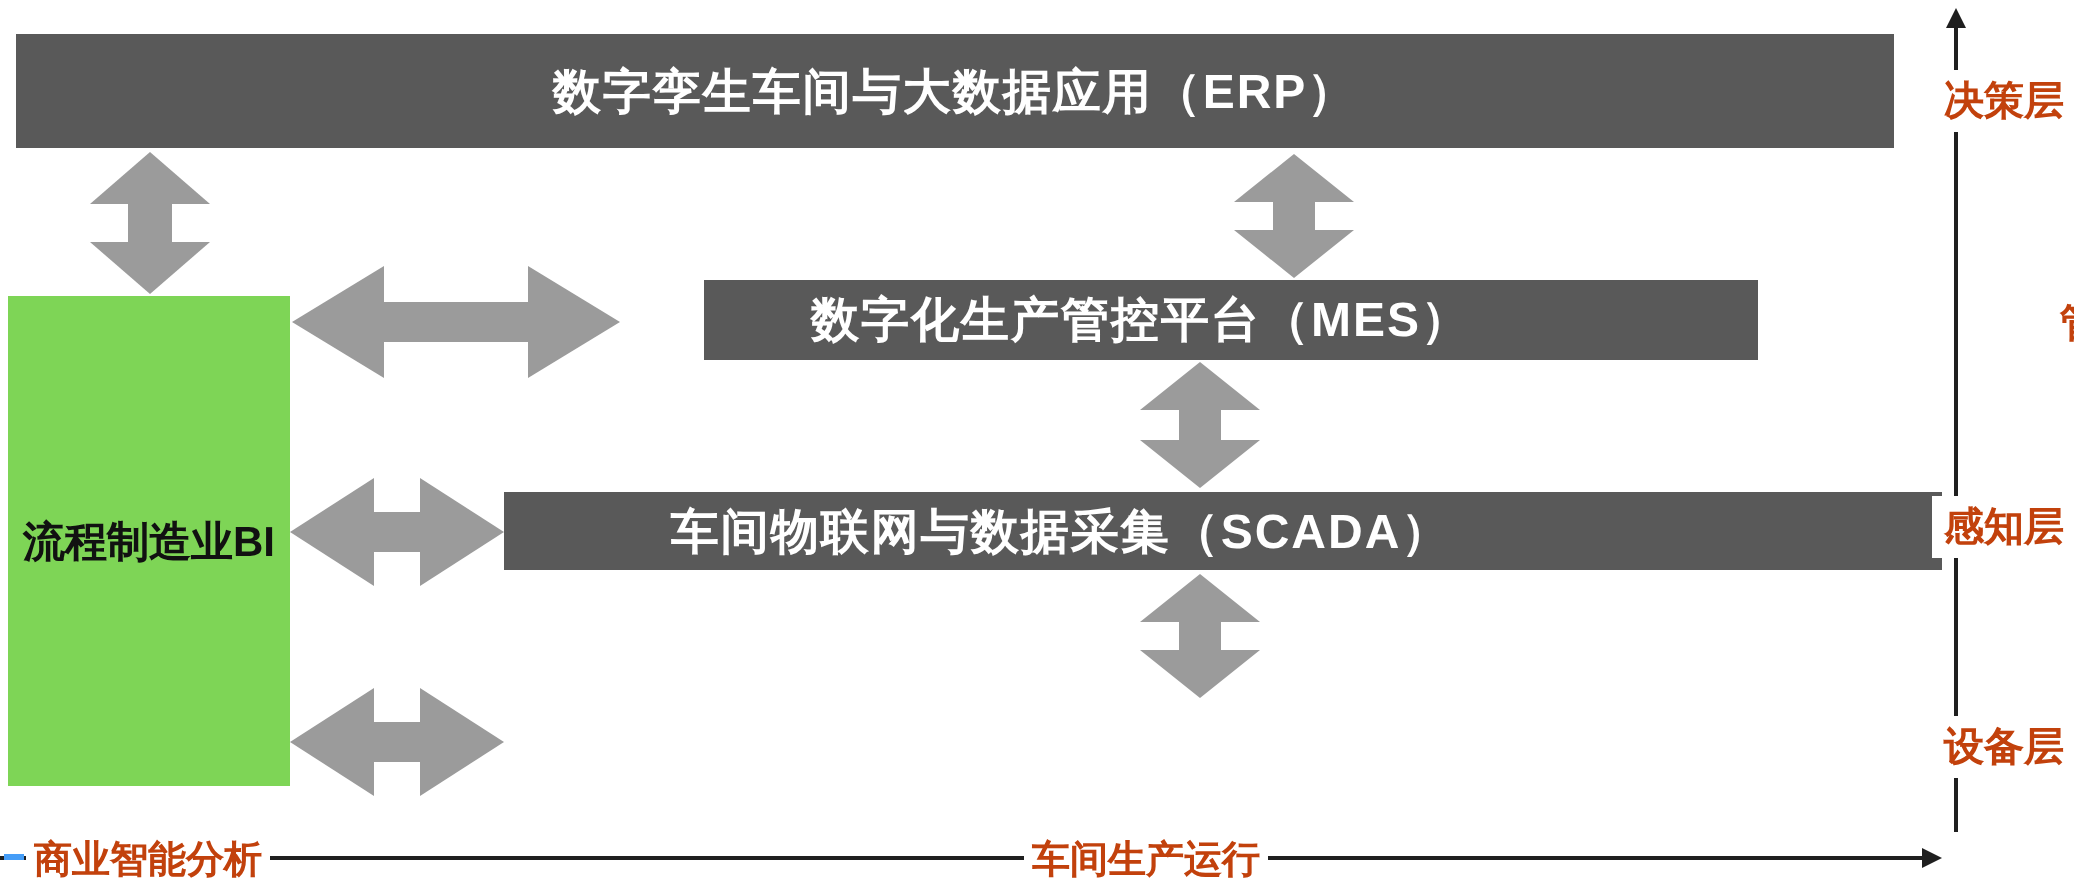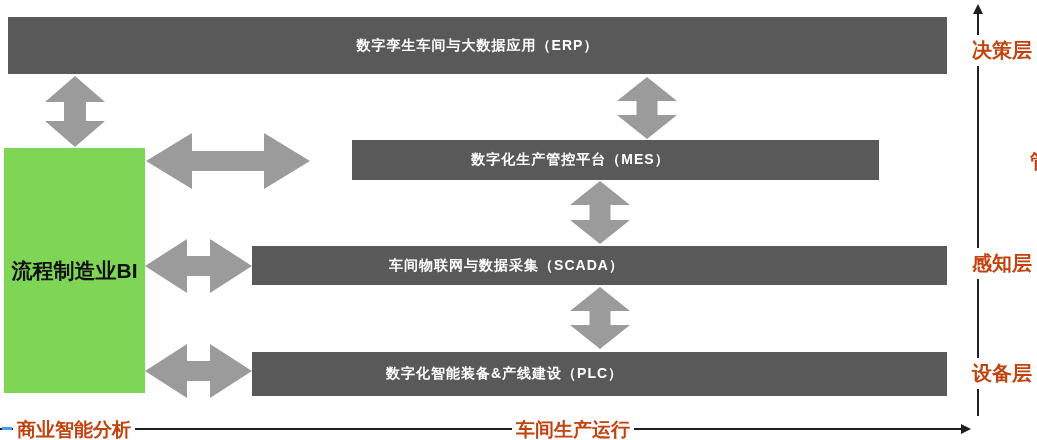--- a/index.html
+++ b/index.html
@@ -2,21 +2,21 @@
 <html><head>
 <meta charset="utf-8">
 <style>
   html,body{margin:0;padding:0;background:#fff;}
   #canvas{
     position:relative;width:1037px;height:440px;background:#ffffff;overflow:hidden;
     font-family:"Liberation Sans","DejaVu Sans",sans-serif;
   }
   
   .bar{position:absolute;background:#595959;display:flex;align-items:center;justify-content:center;}
-  .bar-label{color:#ffffff;font-weight:700;font-size:14px;letter-spacing:1px;white-space:nowrap;}
+  .bar-label{color:#ffffff;font-weight:700;font-size:24px;letter-spacing:1px;white-space:nowrap;}
   
   #bi-box{position:absolute;left:4px;top:148px;width:141px;height:245px;background:#7ed556;
           display:flex;align-items:center;justify-content:center;}
   #bi-box span{color:#111;font-weight:700;font-size:21px;white-space:nowrap;}
   
   .varrow,.harrow{position:absolute;}
   .vshaft{position:absolute;left:50%;transform:translateX(-50%);background:#9b9b9b;}
   .vhead-up,.vhead-down{position:absolute;left:50%;transform:translateX(-50%);width:0;height:0;}
   .hshaft{position:absolute;top:50%;transform:translateY(-50%);background:#9b9b9b;}
   .hhead-left,.hhead-right{position:absolute;top:50%;transform:translateY(-50%);width:0;height:0;}
@@ -32,27 +32,24 @@
 <div id="canvas">
 
   <div class="bar" style="left:8px;top:17px;width:939px;height:57px;">
     <span class="bar-label">数字孪生车间与大数据应用（ERP）</span>
   </div>
 
   <div class="bar" style="left:352px;top:140px;width:527px;height:40px;">
     <span class="bar-label" style="transform:translateX(-45px);">数字化生产管控平台（MES）</span>
   </div>
 
-  <div class="bar" style="left:252px;top:246px;width:695px;height:39px;">
+  <div class="bar" style="left:252px;top:246px;width:695px;height:39px;padding-left:24px;">
     <span class="bar-label" style="transform:translateX(-93px);">车间物联网与数据采集（SCADA）</span>
   </div>
 
-  <div class="bar" style="left:252px;top:352px;width:695px;height:44px;">
-    <span class="bar-label" style="transform:translateX(-95px);">数字化智能装备&amp;产线建设（PLC）</span>
-  </div>
 
   <div id="bi-box">
     <span>流程制造业BI</span>
   </div>
 
   <div class="varrow" style="left:45px;top:76px;width:60px;height:71px;">
     <div class="vhead-up" style="border-left:30px solid transparent;border-right:30px solid transparent;border-bottom:26px solid #9b9b9b;"></div>
     <div class="vshaft" style="top:22px;bottom:22px;width:22px;"></div>
     <div class="vhead-down" style="bottom:0;border-left:30px solid transparent;border-right:30px solid transparent;border-top:26px solid #9b9b9b;"></div>
   </div>

